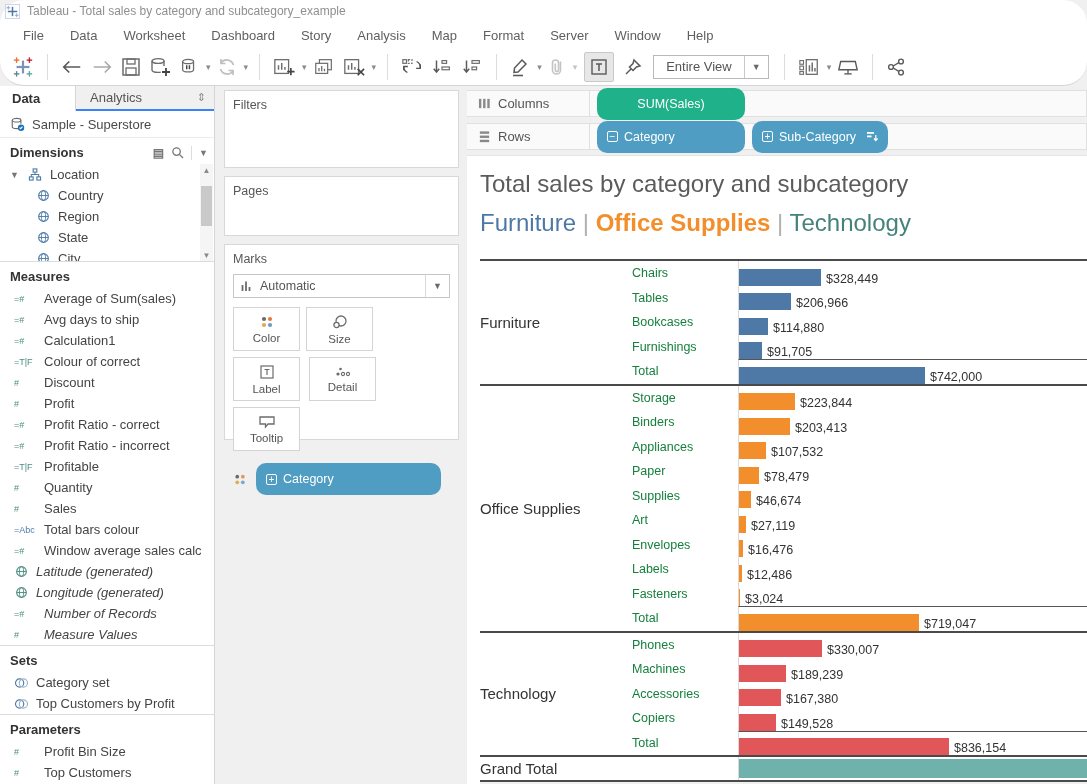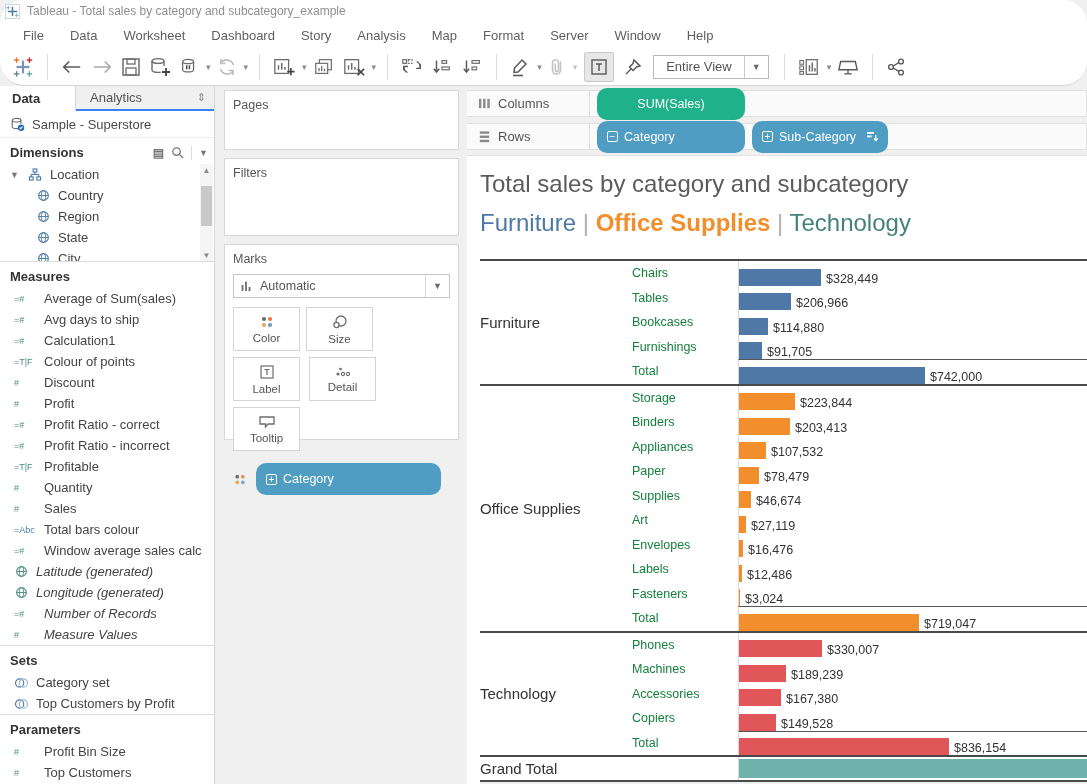--- a/index.html
+++ b/index.html
@@ -409,21 +409,21 @@
         <div class="trow">
           <span class="ticon">=#</span>
           <span class="flabel">Avg days to ship</span>
         </div>
         <div class="trow">
           <span class="ticon">=#</span>
           <span class="flabel">Calculation1</span>
         </div>
         <div class="trow">
           <span class="ticon">=T|F</span>
-          <span class="flabel">Colour of points</span>
+          <span class="flabel">Colour of correct</span>
         </div>
         <div class="trow">
           <span class="ticon">#</span>
           <span class="flabel">Discount</span>
         </div>
         <div class="trow">
           <span class="ticon">#</span>
           <span class="flabel">Profit</span>
         </div>
         <div class="trow">
@@ -515,25 +515,25 @@
           <span class="flabel">Profit Bin Size</span>
         </div>
         <div class="trow">
           <span class="ticon">#</span>
           <span class="flabel">Top Customers</span>
         </div>
       </div>
   </div>
 
   <div class="cards-col">
+    <div class="card card-filters">
+      <div class="card-label">Filters</div>
+    </div>
     <div class="card card-pages">
       <div class="card-label">Pages</div>
-    </div>
-    <div class="card card-filters">
-      <div class="card-label">Filters</div>
     </div>
     <div class="card card-marks">
       <div class="card-label">Marks</div>
       <div class="mark-type">
         <svg class="icon" width="14" height="14" viewBox="0 0 14 14" style="margin-left:6px;">
             <path d="M2.5 12 V6 M6 12 V2.5 M9.5 12 V8" stroke="#6c6c6c" stroke-width="1.8" fill="none"></path>
           </svg>
         <span class="mt-label">Automatic</span>
         <span class="mt-caret">▼</span>
       </div>

